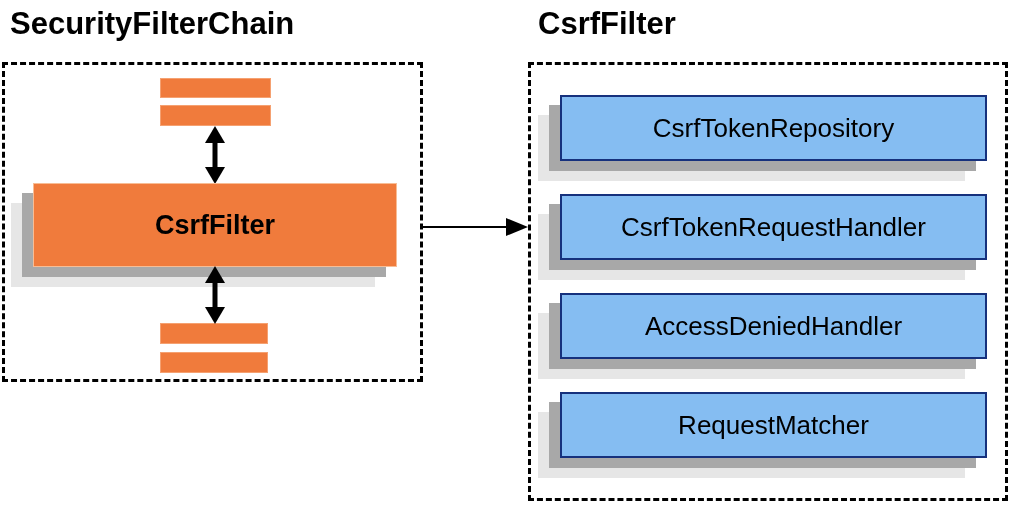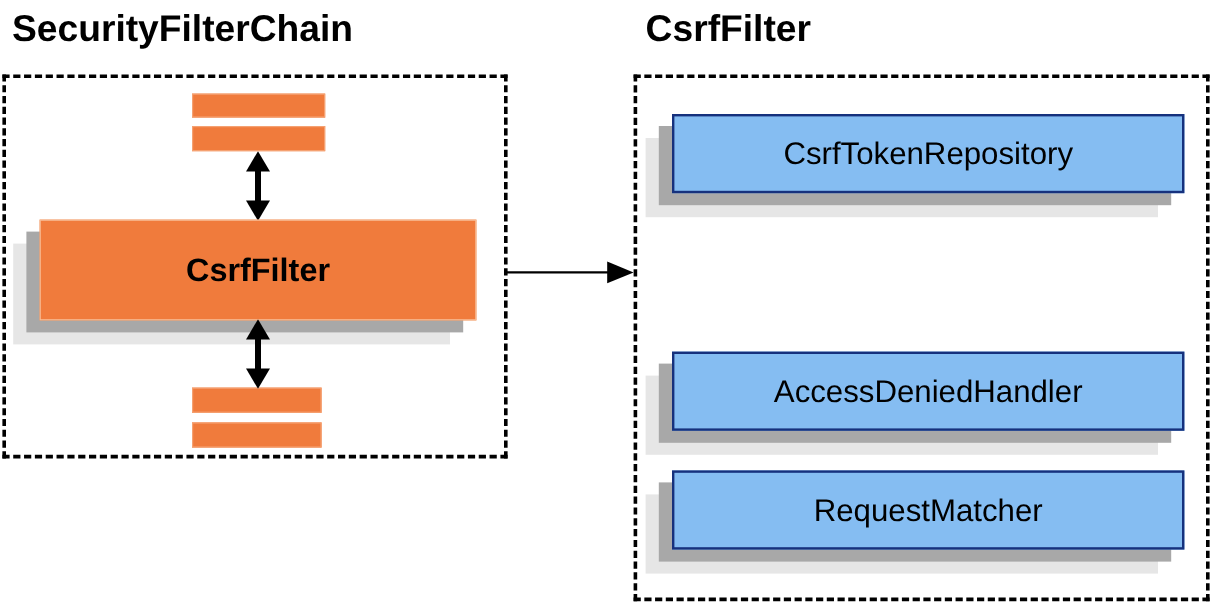--- a/index.html
+++ b/index.html
@@ -109,20 +109,23 @@
 
   <svg class="arrow-svg" id="h-arrow" width="106" height="22" viewBox="0 0 106 22">
     <line x1="0" y1="11" x2="86" y2="11" stroke="#000" stroke-width="2"></line>
     <polygon points="106,11 84,2 84,20" fill="#000"></polygon>
   </svg>
 
   <div class="blue-box" id="blue-box-0">
     <span>CsrfTokenRepository</span>
   </div>
 
+  <div class="blue-box" id="blue-box-1">
+    <span>CsrfTokenRequestHandler</span>
+  </div>
 
   <div class="blue-box" id="blue-box-2">
     <span>AccessDeniedHandler</span>
   </div>
 
   <div class="blue-box" id="blue-box-3">
     <span>RequestMatcher</span>
   </div>
 
 </div>

